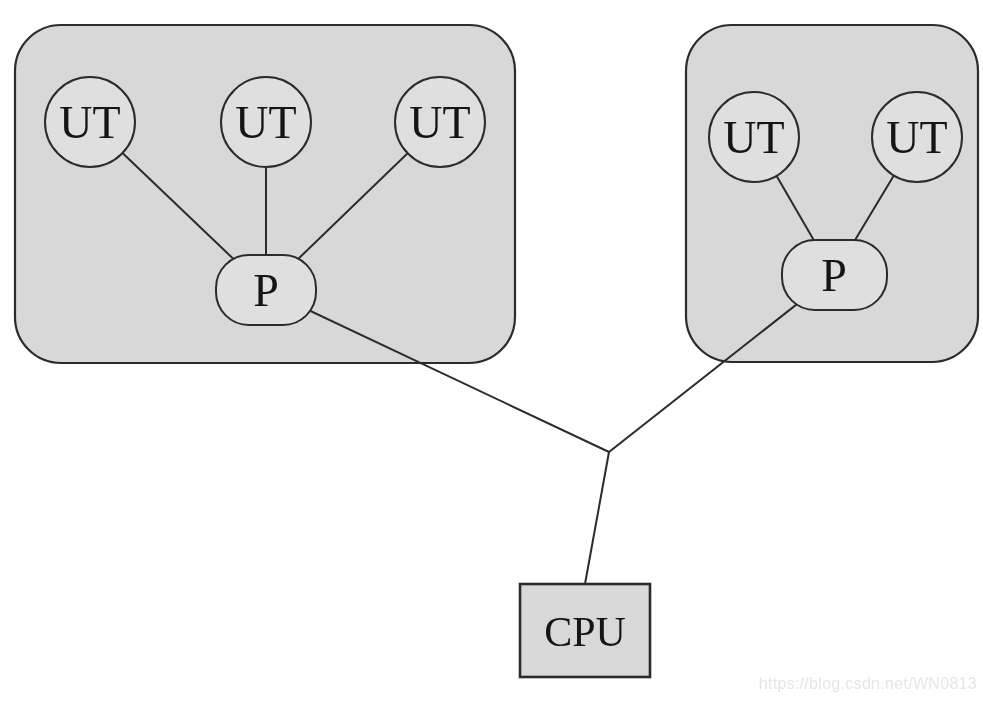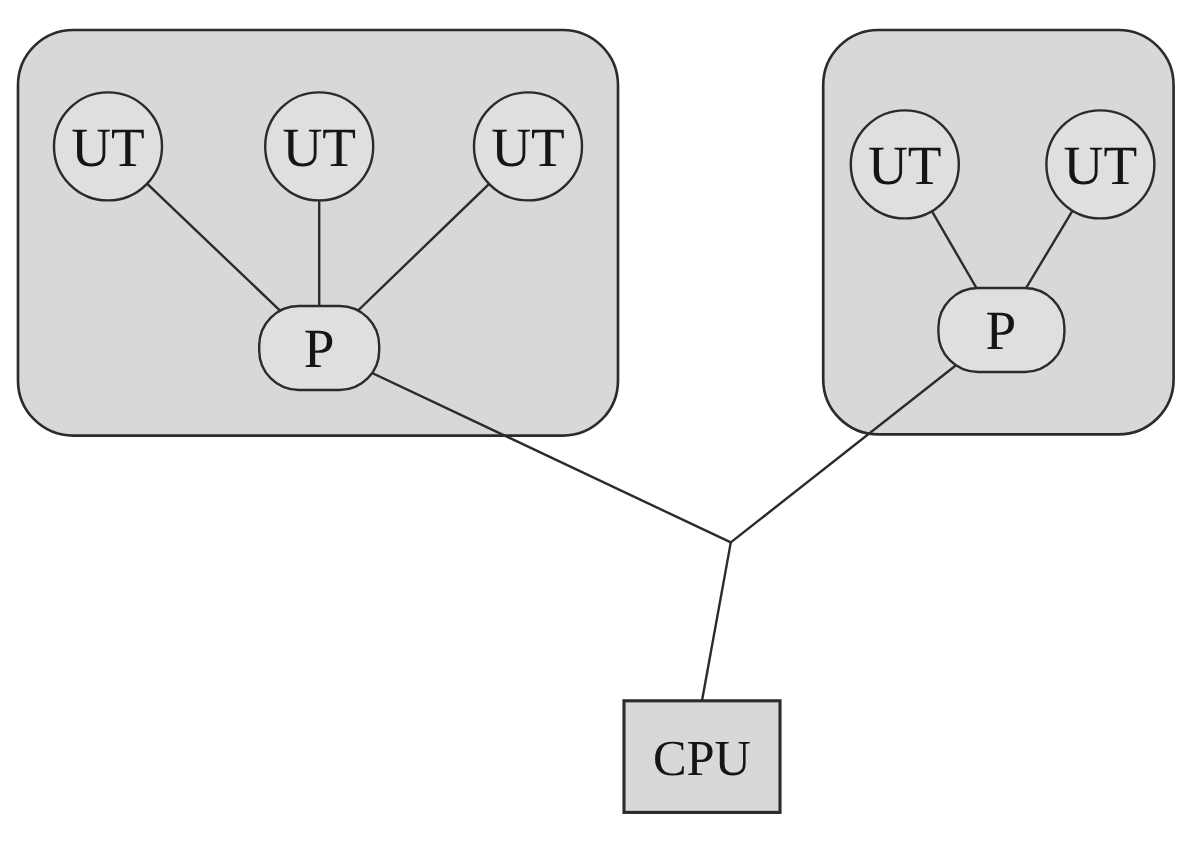--- a/index.html
+++ b/index.html
@@ -98,13 +98,14 @@
     <circle class="node" cx="917" cy="137" r="45"></circle>
     <text class="node-label" x="917" y="137" dy="0.35em">UT</text>
 
     <rect class="node" x="782" y="240" width="105" height="70" rx="33"></rect>
     <text class="node-label" x="834" y="275" dy="0.35em">P</text>
 
     <rect class="cpu-box" x="520" y="584" width="130" height="93"></rect>
     <text class="node-label cpu-label" x="585" y="631" dy="0.35em">CPU</text>
   </svg>
 
+  <div class="watermark">https://blog.csdn.net/WN0813</div>
 </div>
 
 </body></html>

